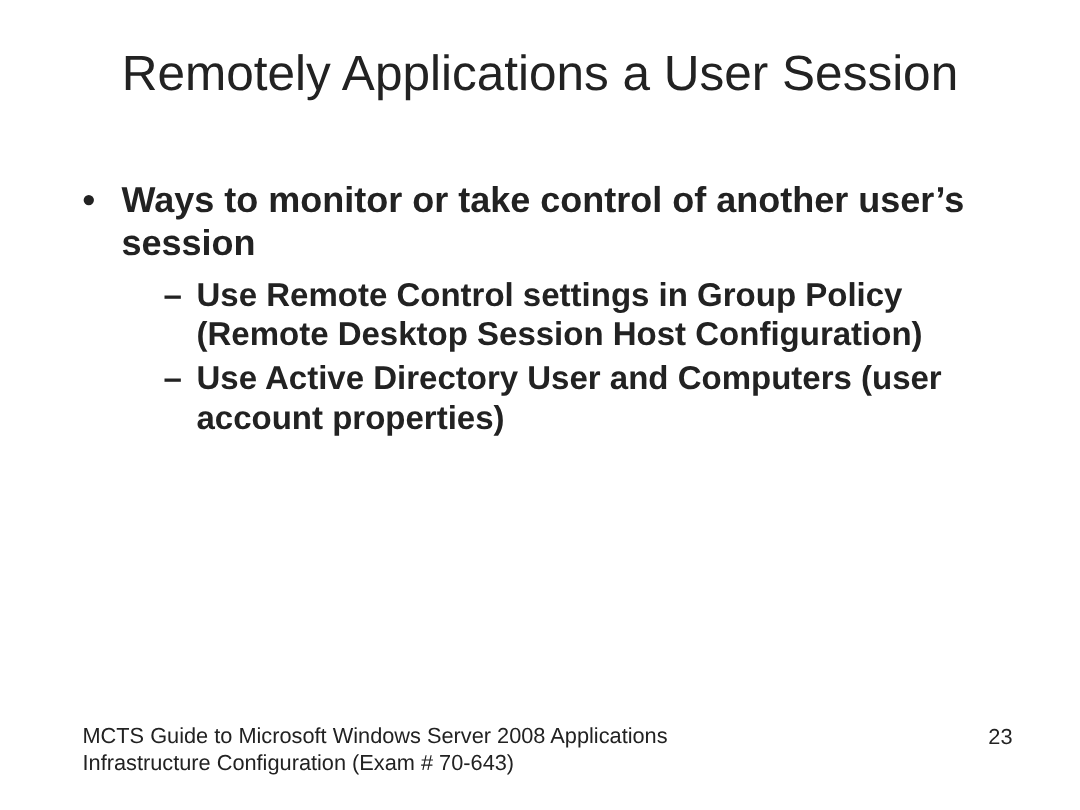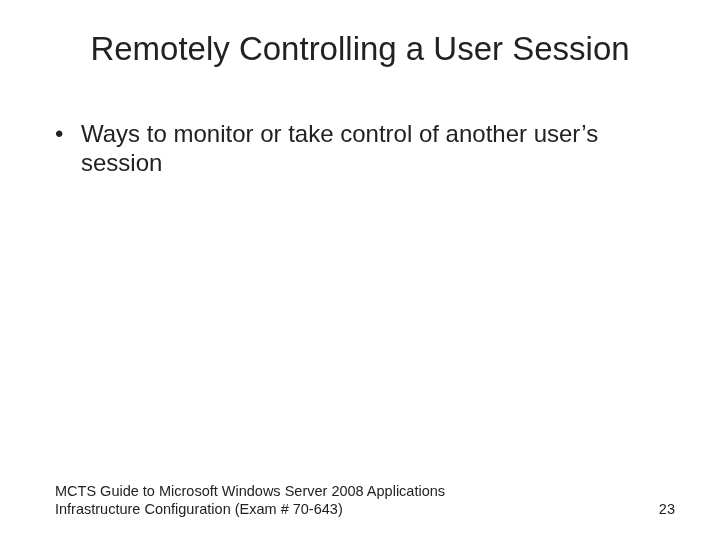--- a/index.html
+++ b/index.html
@@ -38,20 +38,21 @@
   }
   ul.lvl1 {
     list-style: none;
     margin: 0;
     padding: 0;
   }
   ul.lvl1 > li {
     position: relative;
     padding-left: 26px;
     margin-bottom: 8px;
+    font-weight: bold;
   }
   ul.lvl1 > li::before {
     content: "•";
     position: absolute;
     left: 0;
     top: 0;
     font-size: 24px;
     line-height: 1.2;
   }
   ul.lvl2 {
@@ -74,41 +75,49 @@
   }
   .footer {
     position: absolute;
     bottom: 22px;
     left: 55px;
     width: 620px;
     font-size: 14.5px;
     line-height: 1.25;
     display: flex;
     justify-content: space-between;
-    align-items: flex-end;
+    align-items: flex-start;
   }
   .footer-text {
     max-width: 430px;
   }
   .page-num {
     font-size: 14.5px;
     padding-top: 1px;
   }
 </style>
 </head>
 <body>
 
 <div class="slide">
 
-  <div class="title">Remotely Controlling a User Session</div>
+  <div class="title">Remotely Applications a User Session</div>
 
   <div class="body">
     <ul class="lvl1">
       <li>
         <span>Ways to monitor or take control of another user’s session</span>
+        <ul class="lvl2">
+          <li>
+            <span>Use Remote Control settings in Group Policy (Remote Desktop Session Host Configuration)</span>
+          </li>
+          <li>
+            <span>Use Active Directory User and Computers (user account properties)</span>
+          </li>
+        </ul>
       </li>
     </ul>
   </div>
 
   <div class="footer">
     <div class="footer-text">MCTS Guide to Microsoft Windows Server 2008 Applications Infrastructure Configuration (Exam # 70-643)</div>
     <div class="page-num">23</div>
   </div>
 
 </div>

